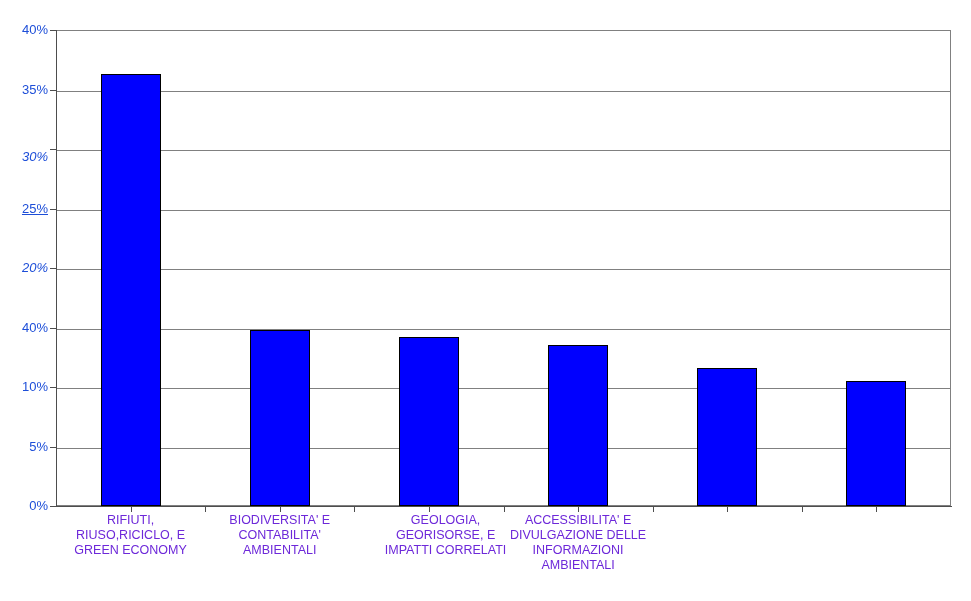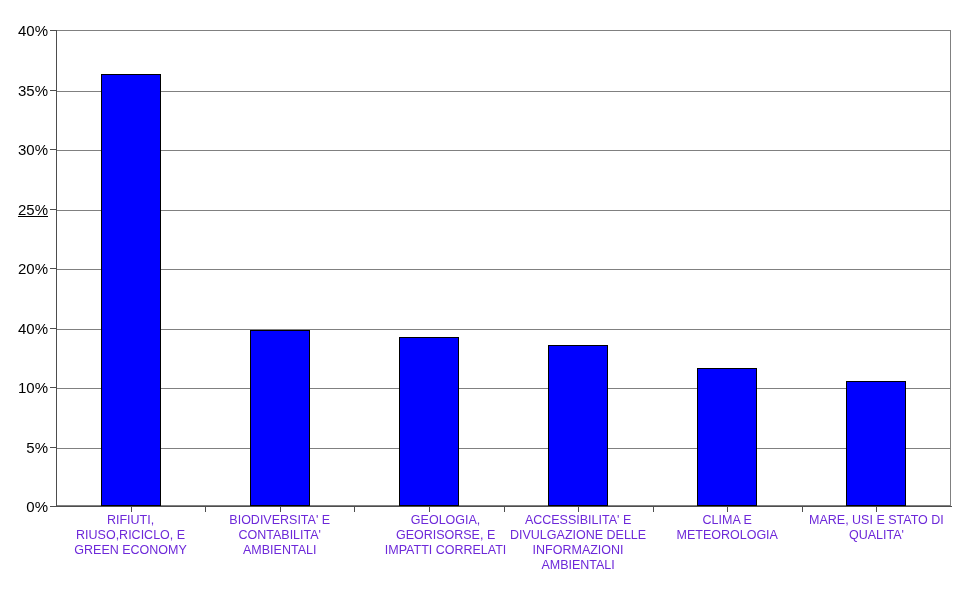--- a/index.html
+++ b/index.html
@@ -56,22 +56,22 @@
     width: 6px;
     height: 0;
     border-top: 1px solid #4d4d4d;
     left: 50px;
   }
   .y-tick-label {
     position: absolute;
     right: 0;
     width: 46px;
     text-align: right;
-    font-size: 15px;
-    color: #000000;
+    font-size: 13px;
+    color: #1d4ed8;
     line-height: 1;
     white-space: nowrap;
   }
   #y-tick-labels {
     position: absolute;
     left: 0;
     top: 0;
     width: 48px;
     height: 601px;
   }
@@ -127,23 +127,23 @@
       <div class="gridline" style="top: 59.5px;"></div>
     </div>
 
   <div id="y-axis-line"></div>
 
   <div id="y-tick-labels">
       <div class="y-tick-label" style="top: 499px;">0%</div>
       <div class="y-tick-label" style="top: 439.5px;">5%</div>
       <div class="y-tick-label" style="top: 380px;">10%</div>
       <div class="y-tick-label" style="top: 320.5px;">40%</div>
-      <div class="y-tick-label" style="top: 261px;">20%</div>
+      <div class="y-tick-label" style="top: 261px; font-style: italic;">20%</div>
       <div class="y-tick-label" style="top: 201.5px; text-decoration: underline;">25%</div>
-      <div class="y-tick-label" style="top: 142px;">30%</div>
+      <div class="y-tick-label" style="top: 150px; font-style: italic;">30%</div>
       <div class="y-tick-label" style="top: 82.5px;">35%</div>
       <div class="y-tick-label" style="top: 23px;">40%</div>
     </div>
 
   <div id="x-axis-line"></div>
 
 <div class="y-tick-mark" style="top: 506px;"></div>
     <div class="y-tick-mark" style="top: 446.5px;"></div>
     <div class="y-tick-mark" style="top: 387px;"></div>
     <div class="y-tick-mark" style="top: 327.5px;"></div>
@@ -168,24 +168,20 @@
 GEORISORSE, E
 IMPATTI CORRELATI</div>
     <div class="bar" title="ACCESSIBILITA' E DIVULGAZIONE DELLE INFORMAZIONI AMBIENTALI: 13.5%" style="left: 548.083px; top: 345.35px; width: 60px; height: 160.65px; background: rgb(0, 0, 255); border-color: rgb(0, 0, 0);"></div>
     <div class="x-tick-mark" style="left: 578.083px;"></div>
     <div class="cat-label" style="left: 503.5px; width: 149.167px;">ACCESSIBILITA' E
 DIVULGAZIONE DELLE
 INFORMAZIONI
 AMBIENTALI</div>
     <div class="bar" title="CLIMA E METEOROLOGIA: 11.6%" style="left: 697.25px; top: 367.96px; width: 60px; height: 138.04px; background: rgb(0, 0, 255); border-color: rgb(0, 0, 0);"></div>
     <div class="x-tick-mark" style="left: 727.25px;"></div>
-    <div class="cat-label" style="left: 652.667px; width: 149.167px;">CLIMA E
-METEOROLOGIA</div>
     <div class="bar" title="MARE, USI E STATO DI QUALITA': 10.5%" style="left: 846.417px; top: 381.05px; width: 60px; height: 124.95px; background: rgb(0, 0, 255); border-color: rgb(0, 0, 0);"></div>
     <div class="x-tick-mark" style="left: 876.417px;"></div>
-    <div class="cat-label" style="left: 801.833px; width: 149.167px;">MARE, USI E STATO DI
-QUALITA'</div>
     <div class="x-tick-mark" style="left: 205.167px;"></div>
     <div class="x-tick-mark" style="left: 354.333px;"></div>
     <div class="x-tick-mark" style="left: 503.5px;"></div>
     <div class="x-tick-mark" style="left: 652.667px;"></div>
     <div class="x-tick-mark" style="left: 801.833px;"></div>
   </div>
 
 </body></html>

